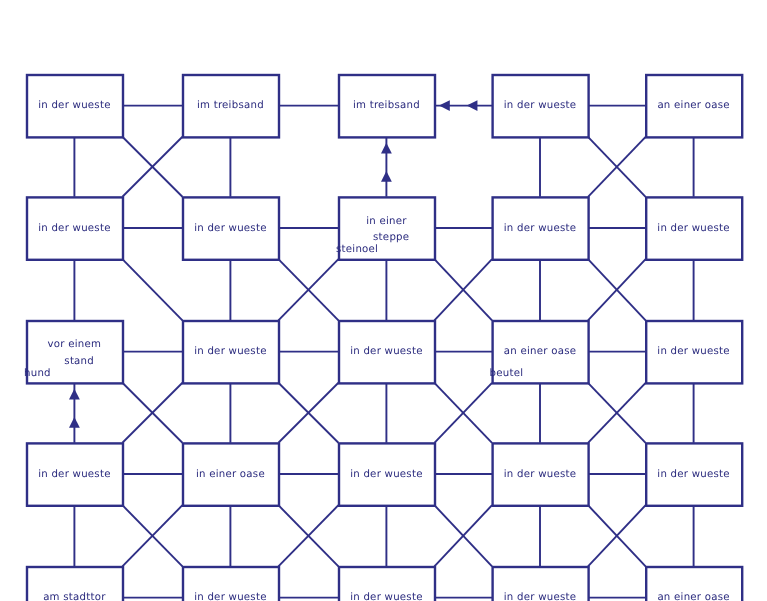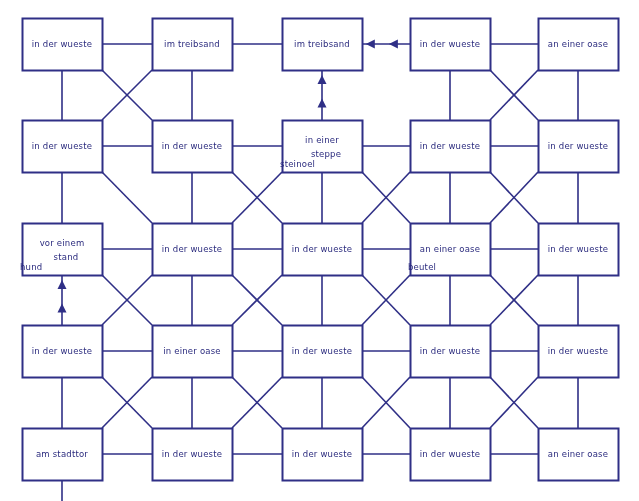--- a/index.html
+++ b/index.html
@@ -1,18 +1,18 @@
 <!DOCTYPE html>
 <html><head>
 <meta charset="utf-8">
 <style>
   html,body{margin:0;padding:0;background:#ffffff;}
   body{width:639px;height:501px;overflow:hidden;
        font-family:"DejaVu Sans","Liberation Sans",sans-serif;}
-  #stage{position:relative;width:639px;height:376px;background:#fff;}
+  #stage{position:relative;width:639px;height:376px;background:#fff;margin-top:44px;}
   svg{display:block;}
   .node-rect{fill:#ffffff;stroke:#2f2f86;stroke-width:2;}
   .link{stroke:#2f2f86;stroke-width:1.6;fill:none;}
   .arrowhead{fill:#2f2f86;stroke:none;}
   .node-label{fill:#2b2b7e;font-size:8.5px;font-family:"DejaVu Sans","Liberation Sans",sans-serif;
        text-anchor:middle;dominant-baseline:middle;letter-spacing:.2px;}
   .node-label2{fill:#2b2b7e;font-size:8.5px;font-family:"DejaVu Sans","Liberation Sans",sans-serif;
        text-anchor:middle;dominant-baseline:middle;letter-spacing:.2px;}
   .item-label{fill:#2b2b7e;font-size:8.5px;font-family:"DejaVu Sans","Liberation Sans",sans-serif;
        text-anchor:start;dominant-baseline:middle;letter-spacing:.2px;}

